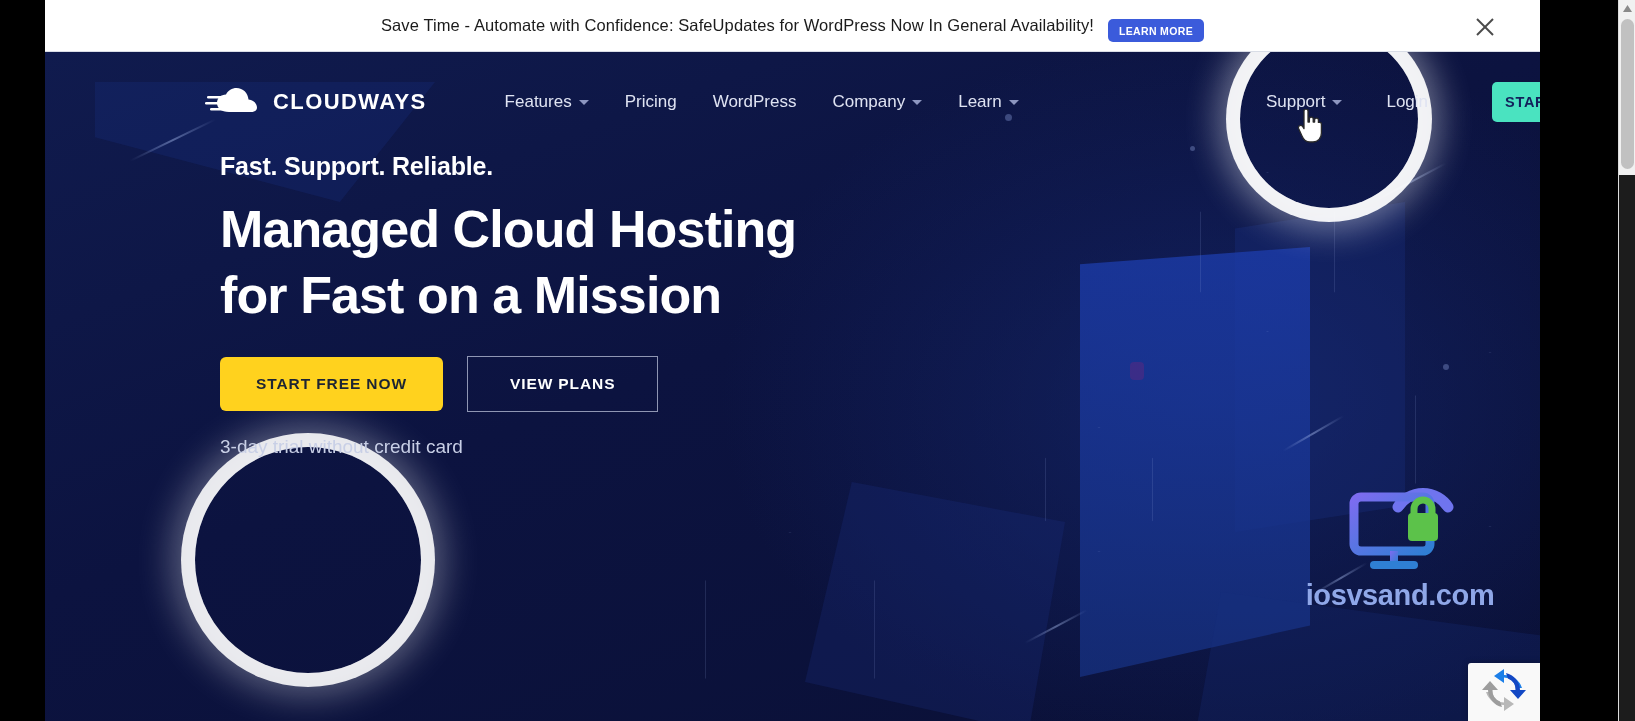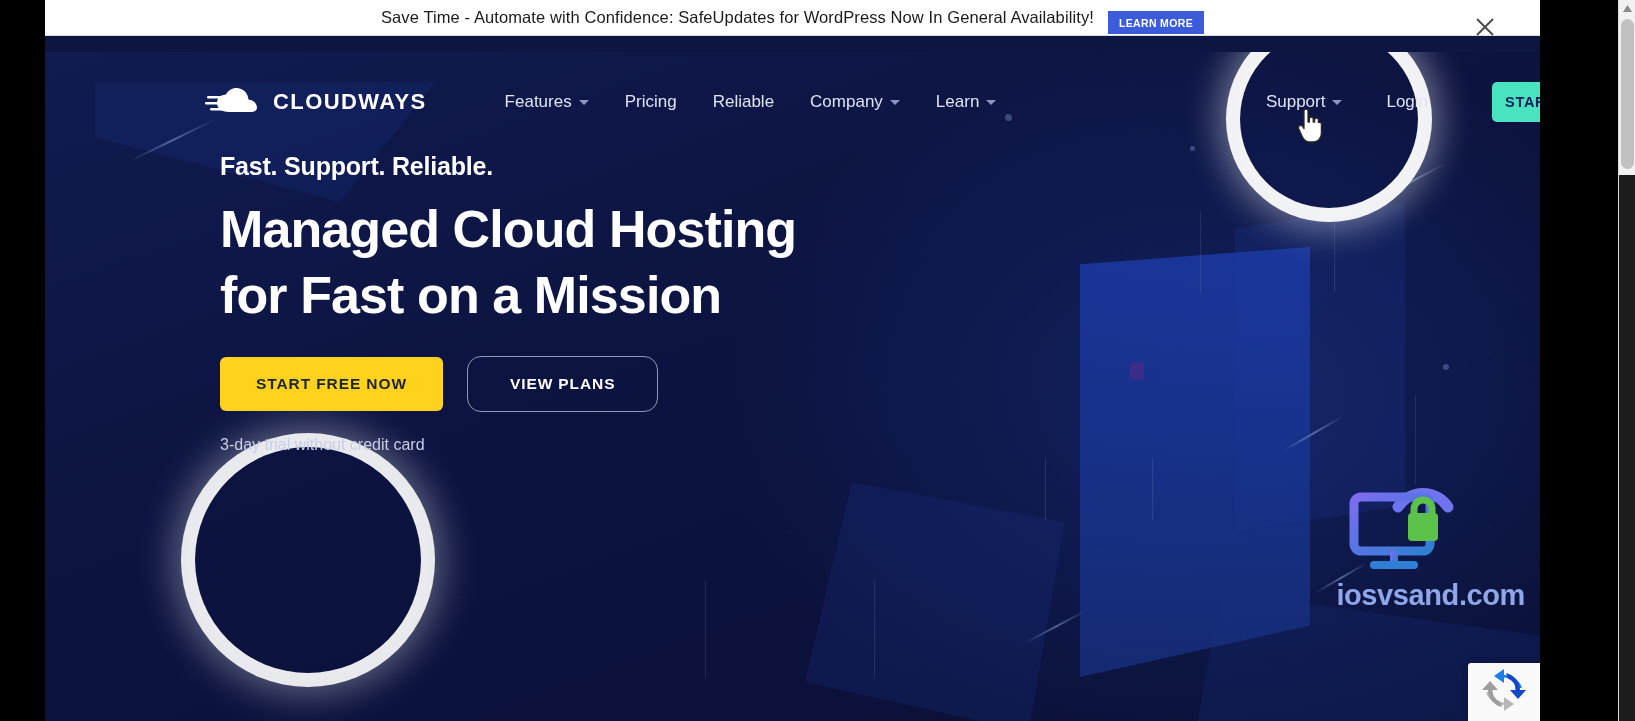--- a/index.html
+++ b/index.html
@@ -29,42 +29,42 @@
     height: 721px;
     overflow: hidden;
     background: #0d1642;
   }
 
   
   #announce-bar {
     position: absolute;
     left: 0; top: 0;
     width: 1495px;
-    height: 36px;
+    height: 52px;
     background: #ffffff;
     display: flex;
     align-items: center;
     justify-content: center;
     border-bottom: 1px solid #d9dde6;
   }
   #announce-text {
     font-size: 16.5px;
     color: #1b1b1b;
     letter-spacing: 0.1px;
     white-space: nowrap;
   }
   #announce-learn {
     margin-left: 14px;
     background: #3b5bdb;
     color: #ffffff;
     font-size: 10.5px;
     font-weight: bold;
     letter-spacing: 0.35px;
     padding: 6px 11px 5px;
-    border-radius: 0;
+    border-radius: 5px;
     border: none;
     cursor: pointer;
     white-space: nowrap;
     margin-top: 10px;
   }
   #announce-close {
     position: absolute;
     right: 42px;
     top: 14px;
     width: 26px; height: 26px;
@@ -275,28 +275,28 @@
     white-space: nowrap;
   }
   #view-plans-btn {
     background: transparent;
     color: #ffffff;
     font-size: 15.5px;
     font-weight: bold;
     letter-spacing: 0.9px;
     padding: 18px 42px;
     border: 1.5px solid rgba(225,230,250,0.62);
-    border-radius: 14px;
+    border-radius: 0;
     cursor: pointer;
     white-space: nowrap;
   }
   #trial-note {
     margin-top: 24px;
     color: #c8cfe6;
-    font-size: 16px;
+    font-size: 19px;
     position: relative;
     z-index: 3;
   }
 
   
   #ring-cta {
     position: absolute;
     left: 150px; top: 395px;
     width: 226px; height: 226px;
     border-radius: 50%;
@@ -305,21 +305,21 @@
     pointer-events: none;
     z-index: 2;
   }
 
   
   #watermark {
     position: absolute;
     left: 1230px; top: 425px;
     width: 250px;
     z-index: 11;
-    text-align: right;
+    text-align: center;
     pointer-events: none;
   }
   #wm-icon { width: 120px; height: 98px; margin: 0 auto; display: block; }
   #wm-text {
     margin-top: 4px;
     color: #8fa7e8;
     font-size: 29px;
     font-weight: bold;
     letter-spacing: -0.4px;
   }
@@ -435,21 +435,21 @@
 
         <div id="nav-main">
           <div class="nav-item">
             <span>Features</span>
             <span class="caret"></span>
           </div>
           <div class="nav-item">
             <span>Pricing</span>
           </div>
           <div class="nav-item">
-            <span>Reliable</span>
+            <span>WordPress</span>
           </div>
           <div class="nav-item">
             <span>Company</span>
             <span class="caret"></span>
           </div>
           <div class="nav-item">
             <span>Learn</span>
             <span class="caret"></span>
           </div>
         </div>

